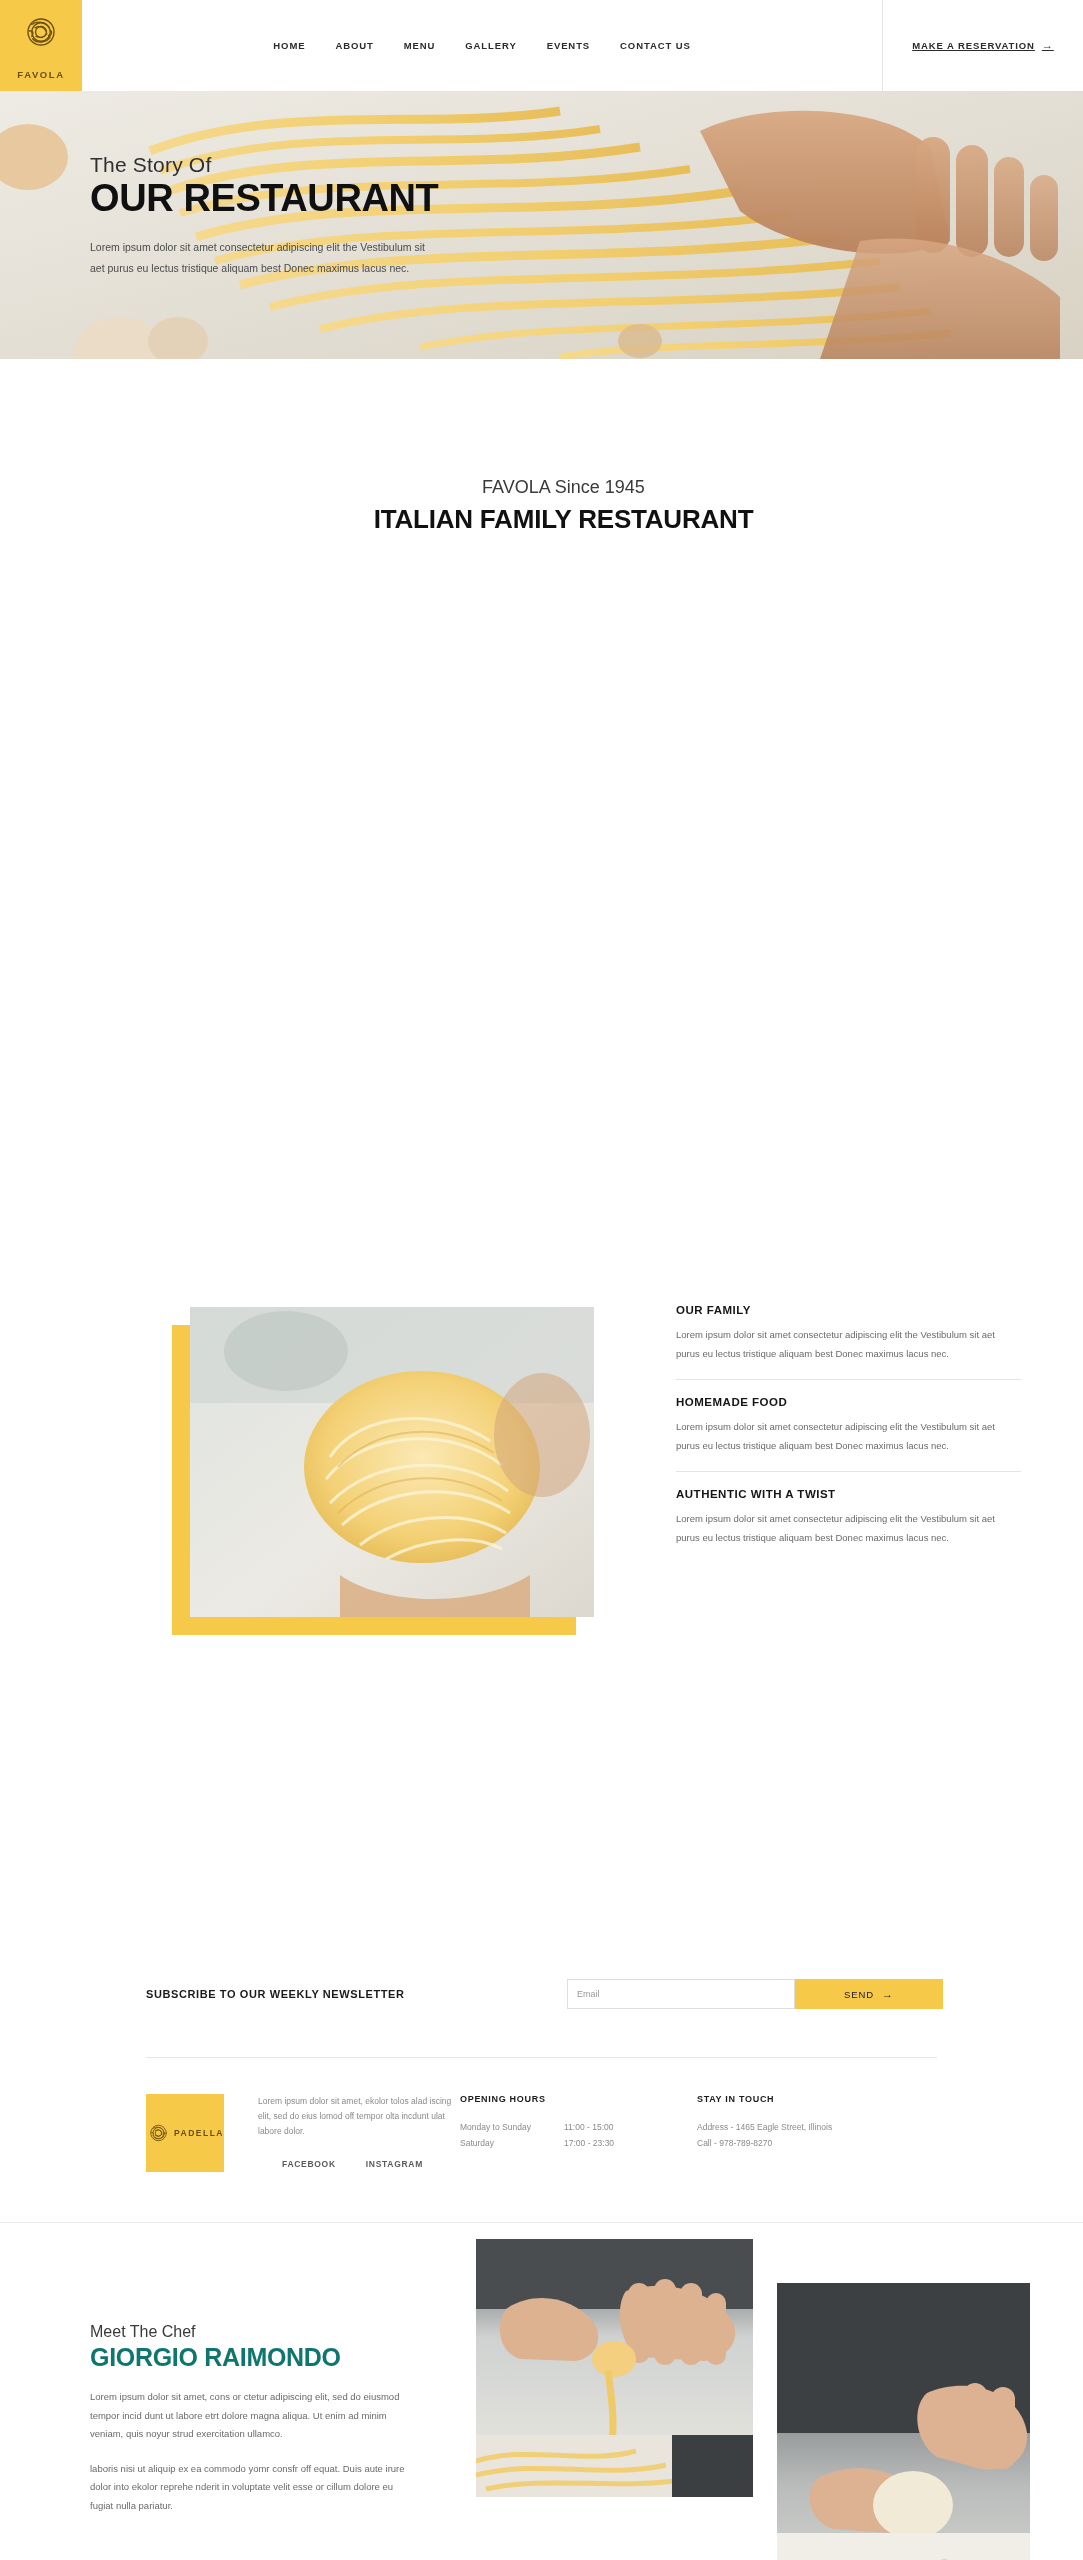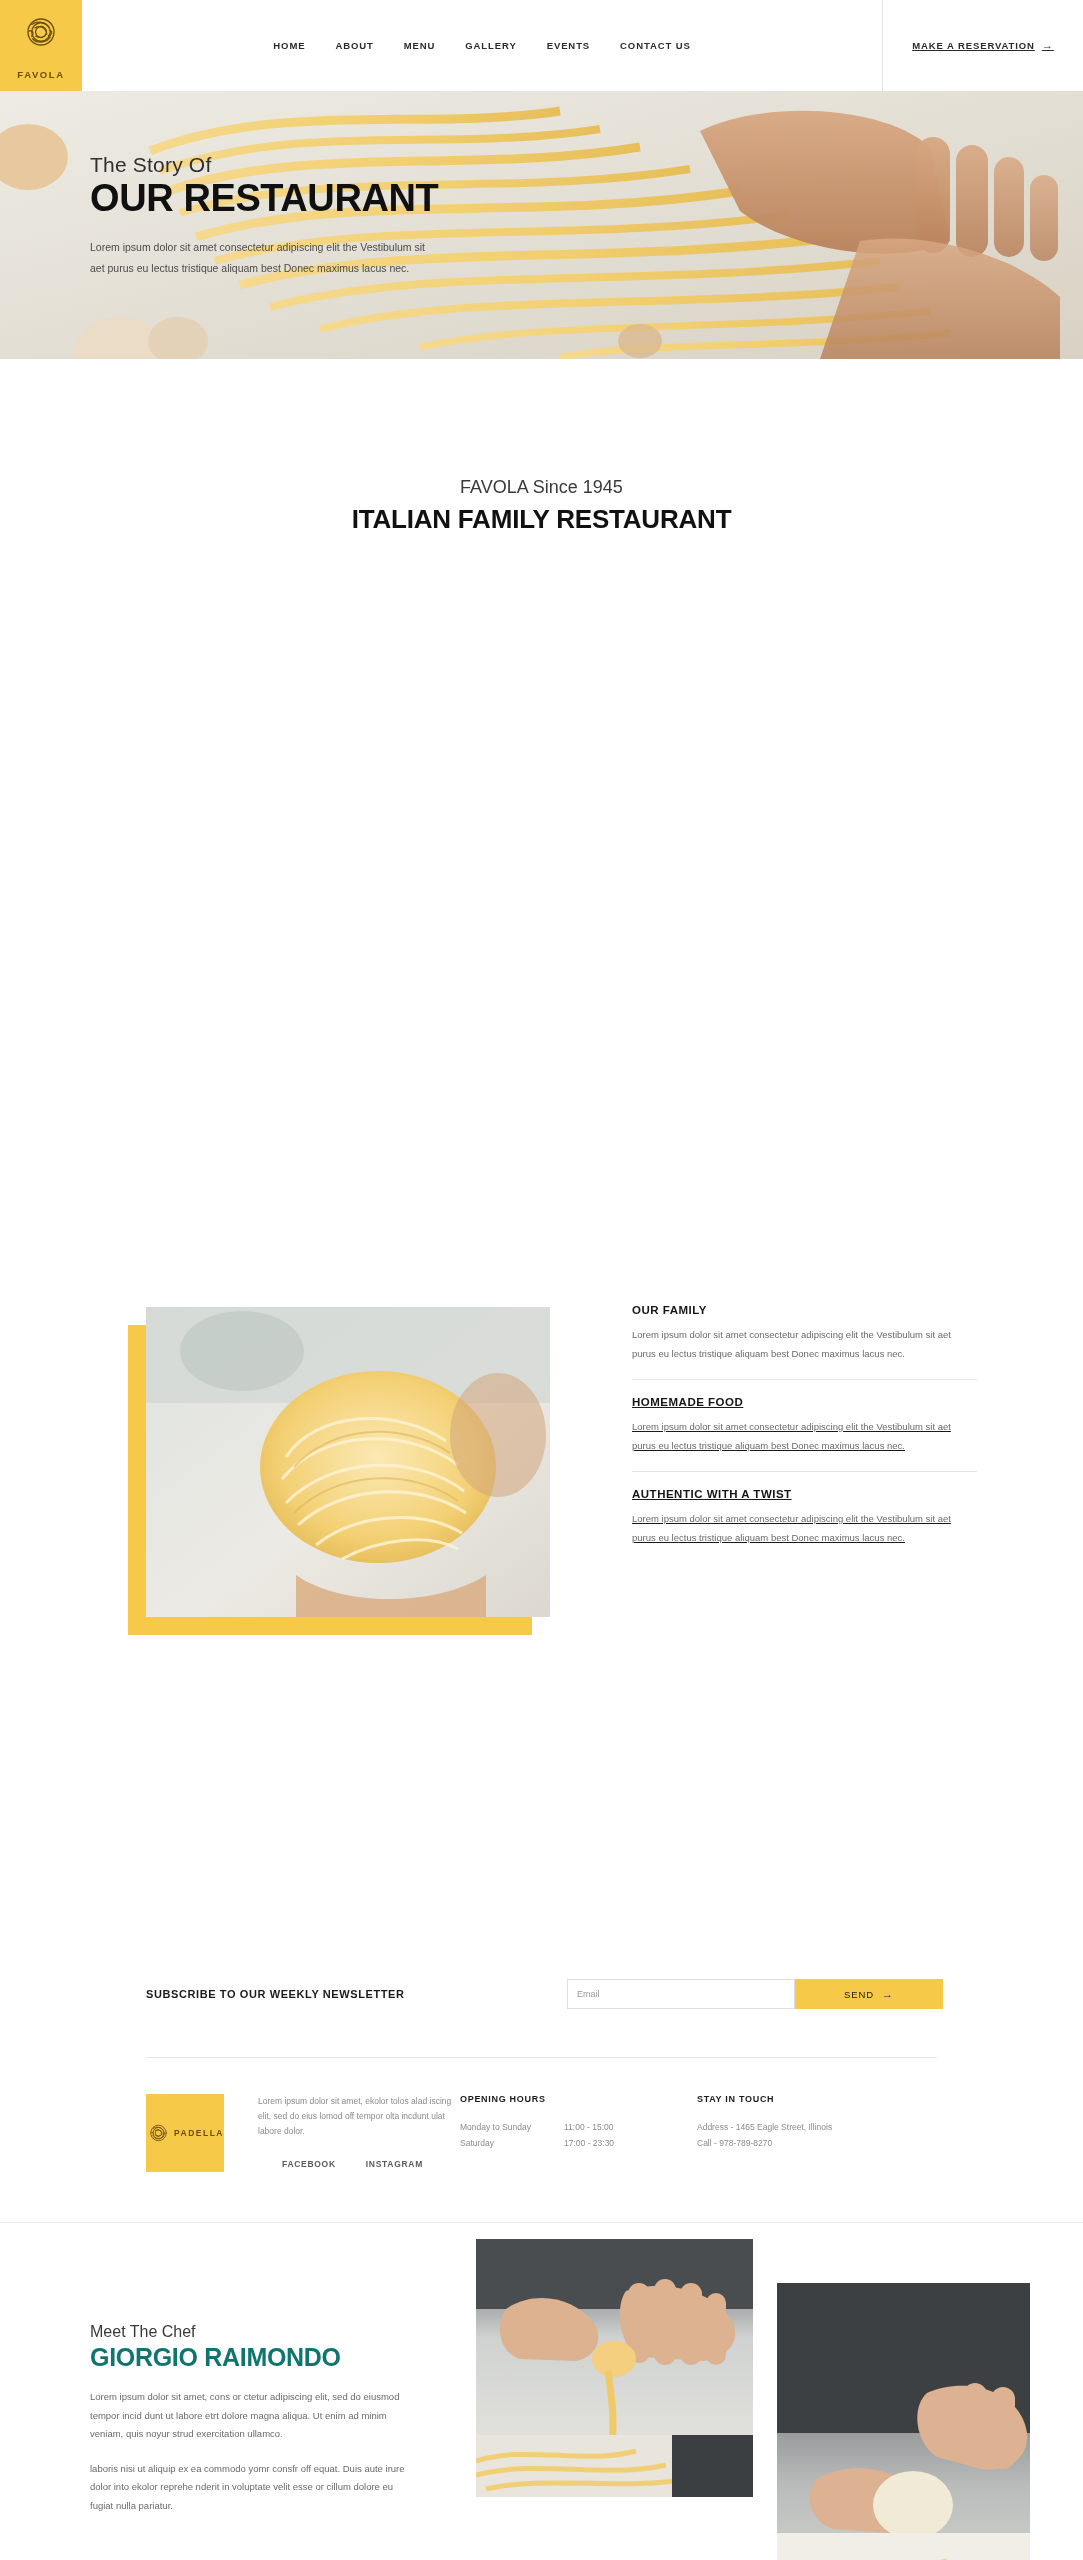--- a/index.html
+++ b/index.html
@@ -40,35 +40,35 @@
     position:relative; height:268px; width:1083px; overflow:hidden;
     background:#e9e5df;
   }
   .hero-img { position:absolute; inset:0; }
   .hero-content { position:absolute; left:90px; top:62px; width:420px; }
   .hero-kicker { font-size:21px; font-weight:400; color:#2f2f2f; letter-spacing:0.2px; }
   .hero-title { font-size:38px; font-weight:800; letter-spacing:-0.4px; color:#101010; margin-top:2px; line-height:1.05;}
   .hero-text { margin-top:18px; font-size:10.5px; line-height:2.0; color:#4b4b4b; max-width:340px;}
 
   
-  .about { padding-top:118px; }
+  .about { padding-top:118px;margin-left:44px; }
   .sec-kicker { text-align:center; font-size:18px; color:#3a3a3a; font-weight:400; }
   .sec-title { text-align:center; font-size:26px; font-weight:800; letter-spacing:-0.2px; margin-top:6px; color:#111; }
   .about-grid { margin-top:42px; position:relative; height:330px; }
   .frame {
     position:absolute; left:128px; top:748px; width:404px; height:310px;
     background:#f7c948;
   }
   .about-photo {
     position:absolute; left:146px; top:730px; width:404px; height:310px;
     overflow:hidden; background:#ddd;
   }
   .about-col { position:absolute; left:632px; top:727px; width:345px; }
   .feat { padding-bottom:16px; }
-  .feat + .feat { border-top:1px solid #e4e4e4; padding-top:16px;text-decoration:underline; }
+  .feat + .feat { border-top:1px solid #e4e4e4; padding-top:16px; }
   .feat h3 { font-size:11.5px; font-weight:800; letter-spacing:0.5px; color:#151515; }
   .feat p { margin-top:10px; font-size:9.5px; line-height:1.95; color:#6a6a6a; }
 
   
   .chef { position:relative; height:430px; margin-top:94px; }
   .chef-col { position:absolute; left:90px; top:1322px; width:320px; }
   .chef-kicker { font-size:16px; color:#3a3a3a; }
   .chef-title { font-size:25px; font-weight:800; letter-spacing:-0.3px; margin-top:2px; color:#0f766e; }
   .chef-col p { margin-top:16px; font-size:9.5px; line-height:1.95; color:#6a6a6a; }
   .chef-img-a { position:absolute; left:476px; top:1238px; width:277px; height:258px; overflow:hidden; background:#dcdcdc;}

